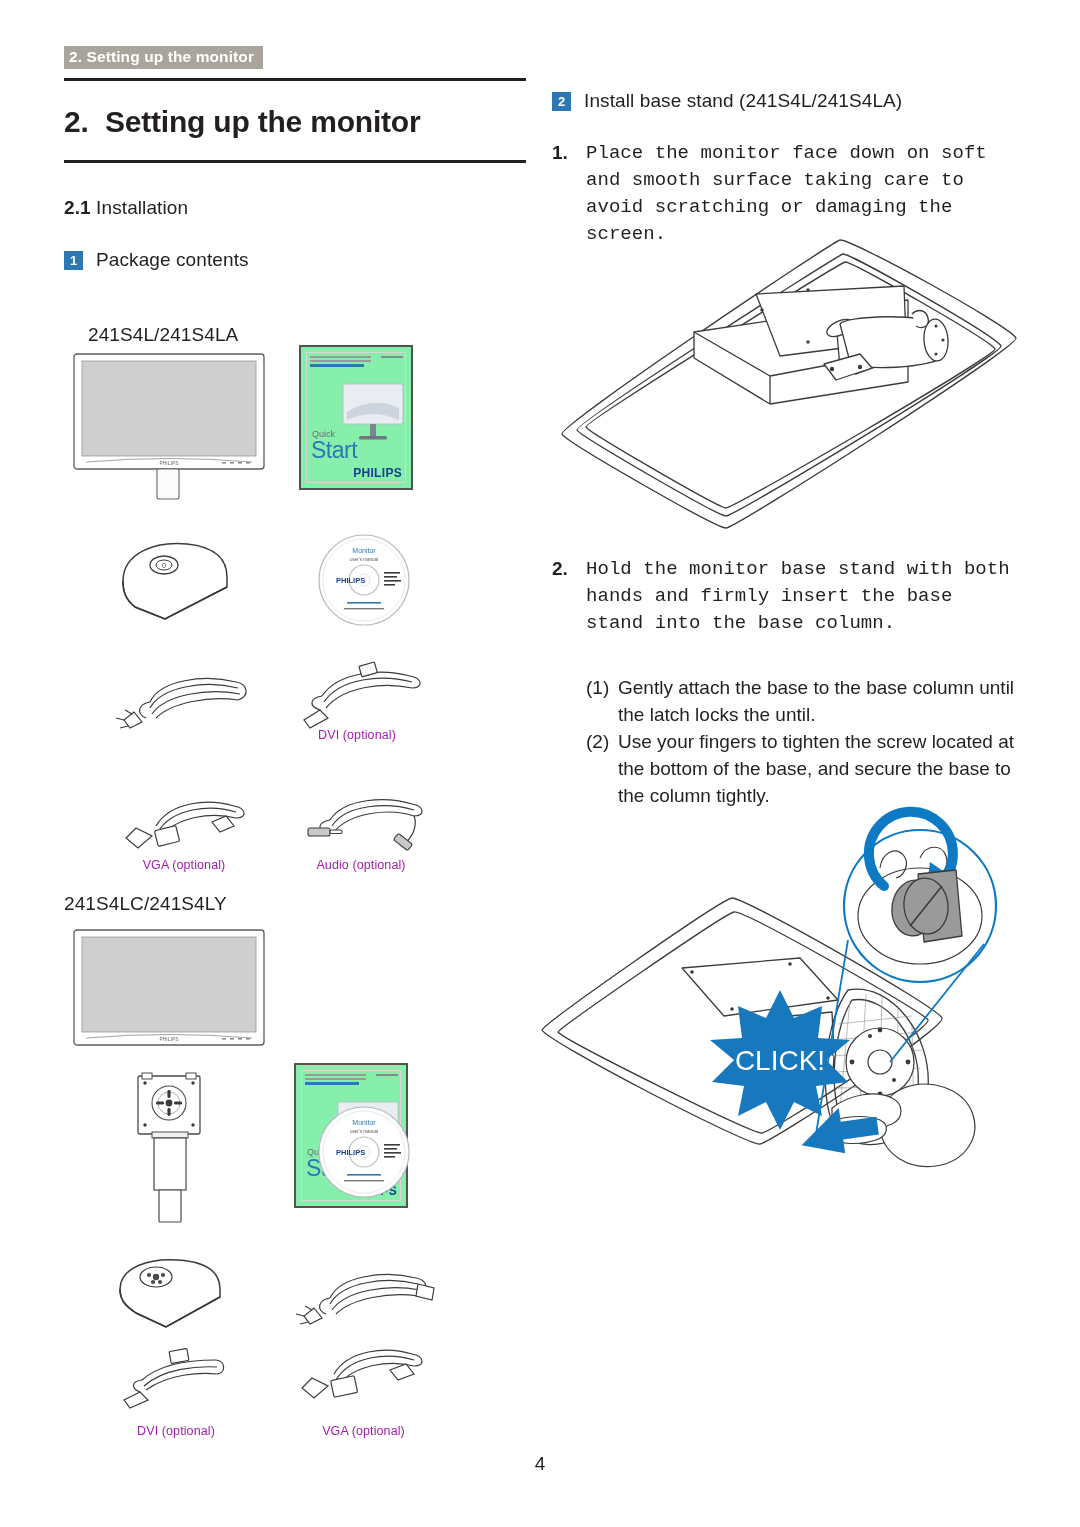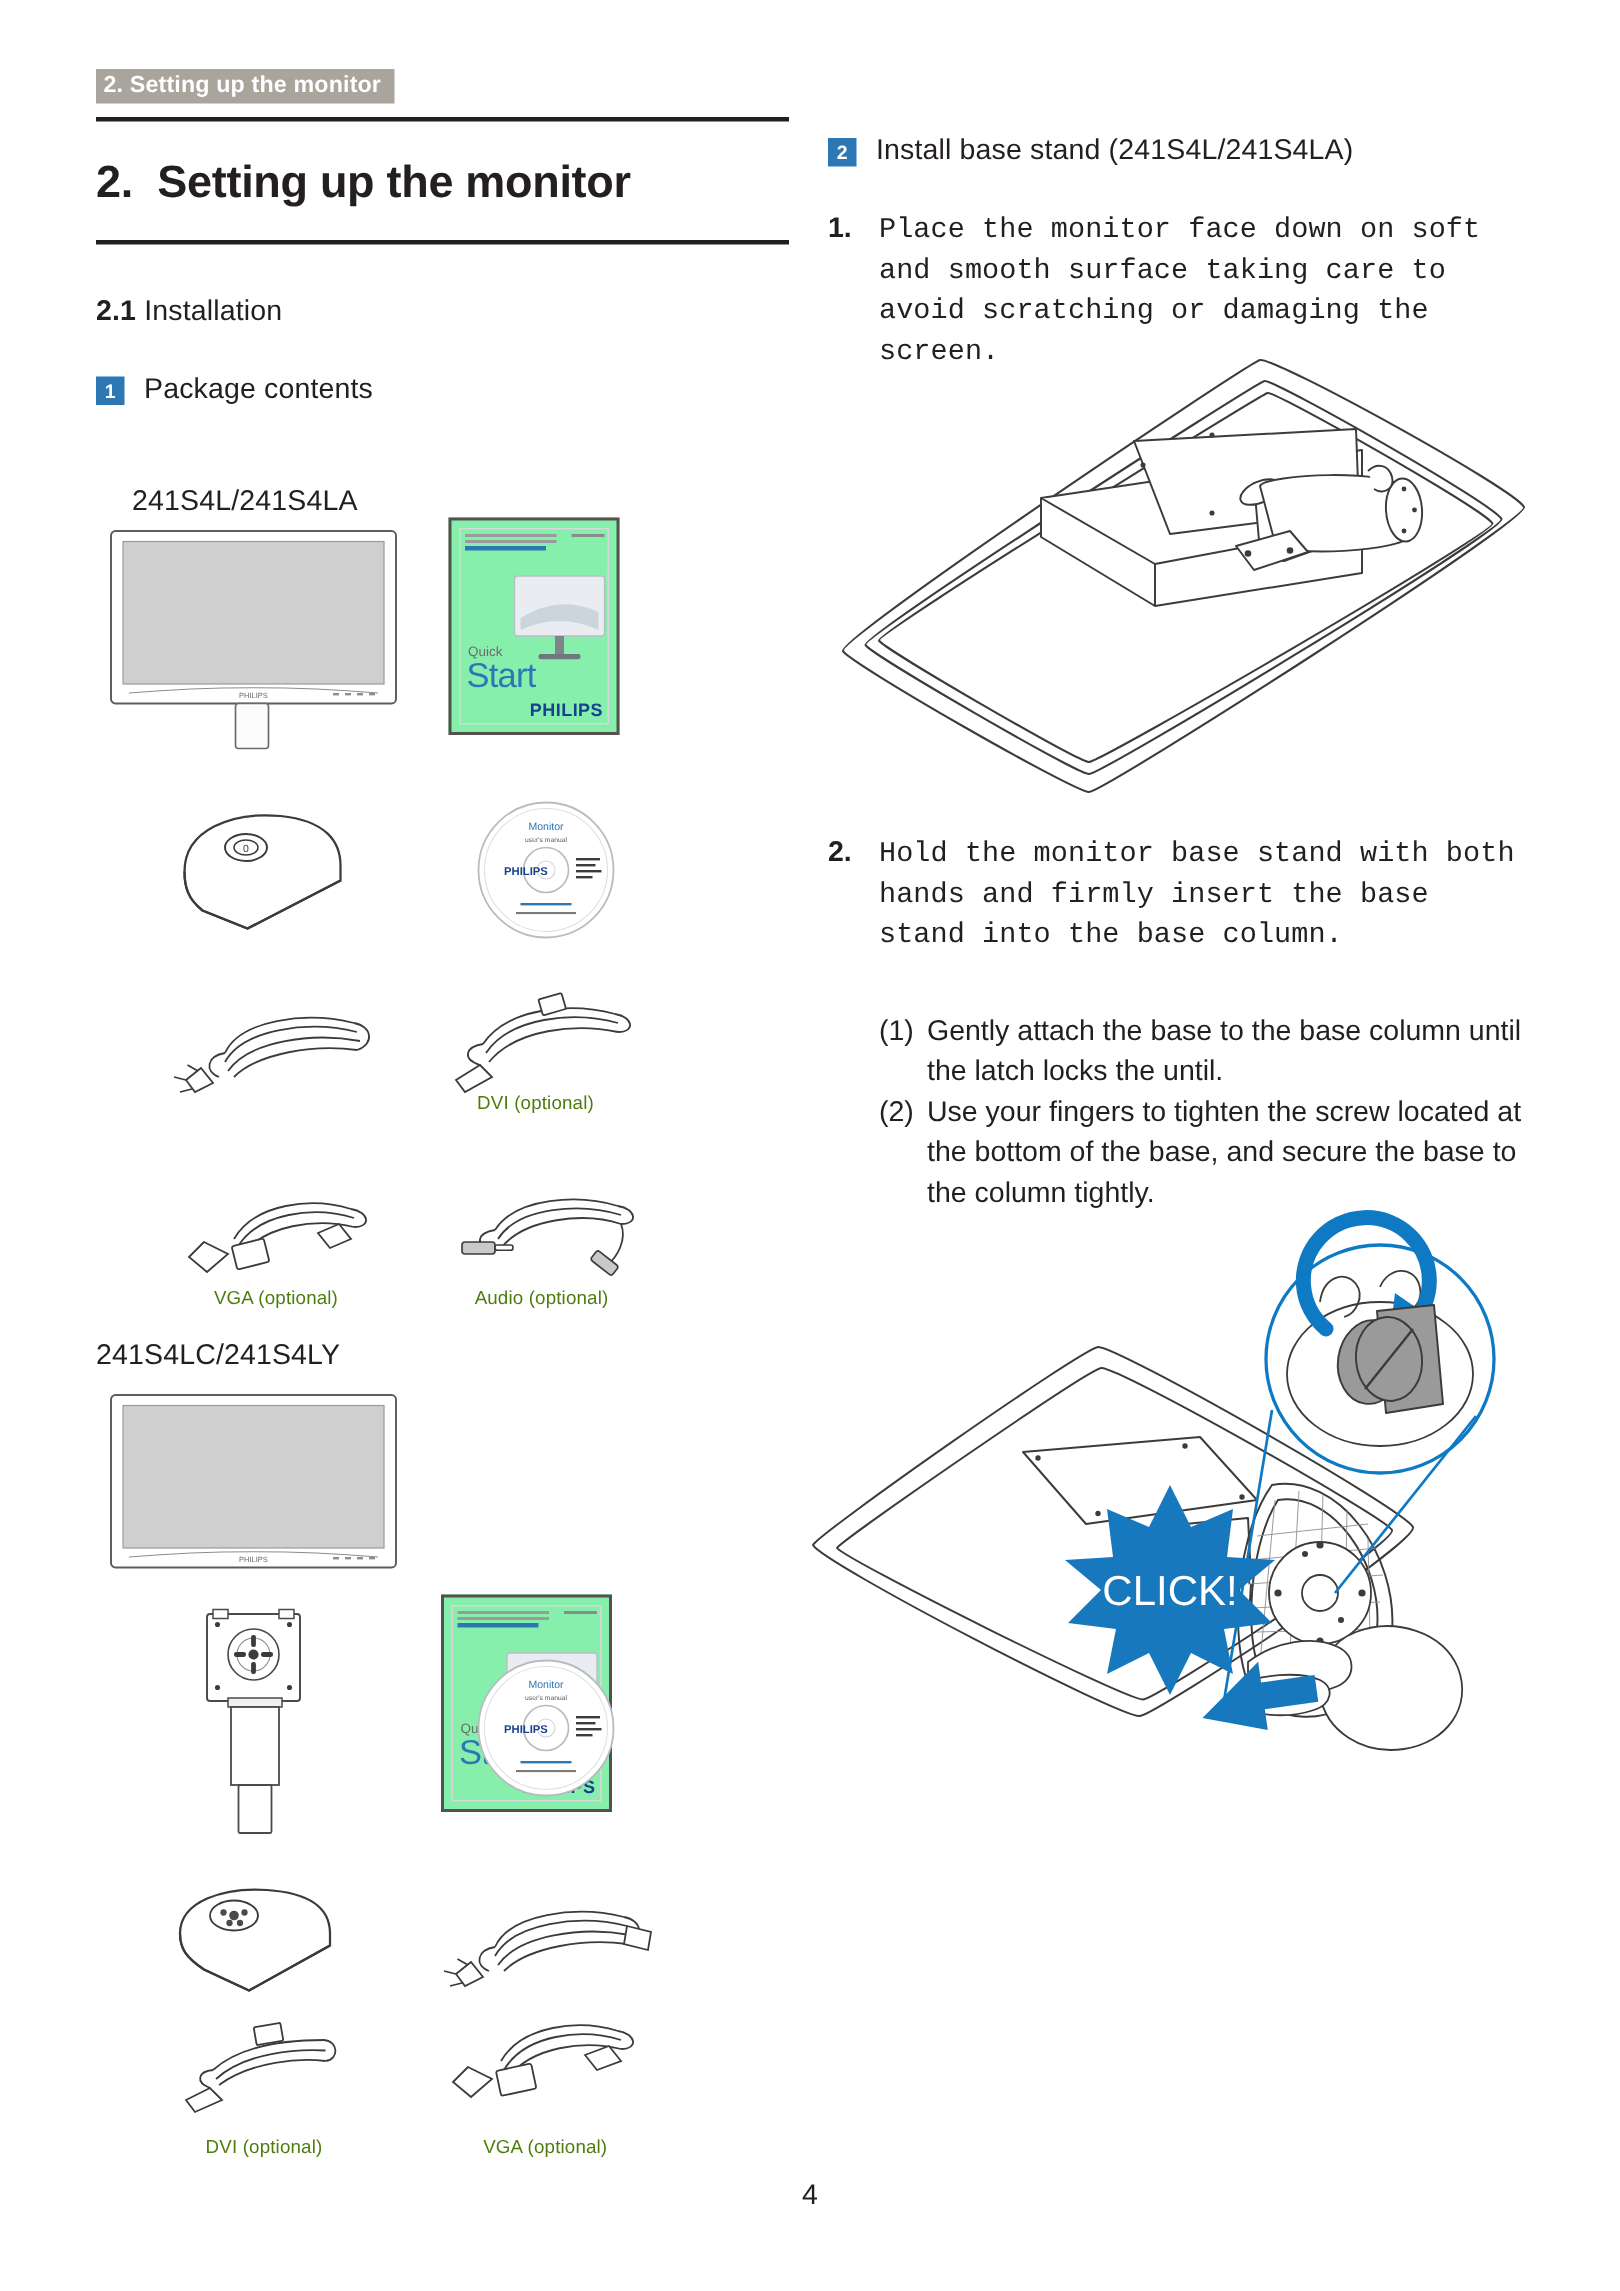--- a/index.html
+++ b/index.html
@@ -138,21 +138,21 @@
     margin-left: 34px;
   }
   .substep-num {
     width: 32px;
     flex: 0 0 auto;
   }
   .substep-body { flex: 1 1 auto; }
 
   
   .caption {
-    color: #4d7c0f;
+    color: #a21caf;
     font-size: 12.5px;
     text-align: center;
     letter-spacing: 0.1px;
   }
 
   
   .fig {
     position: absolute;
   }
 

